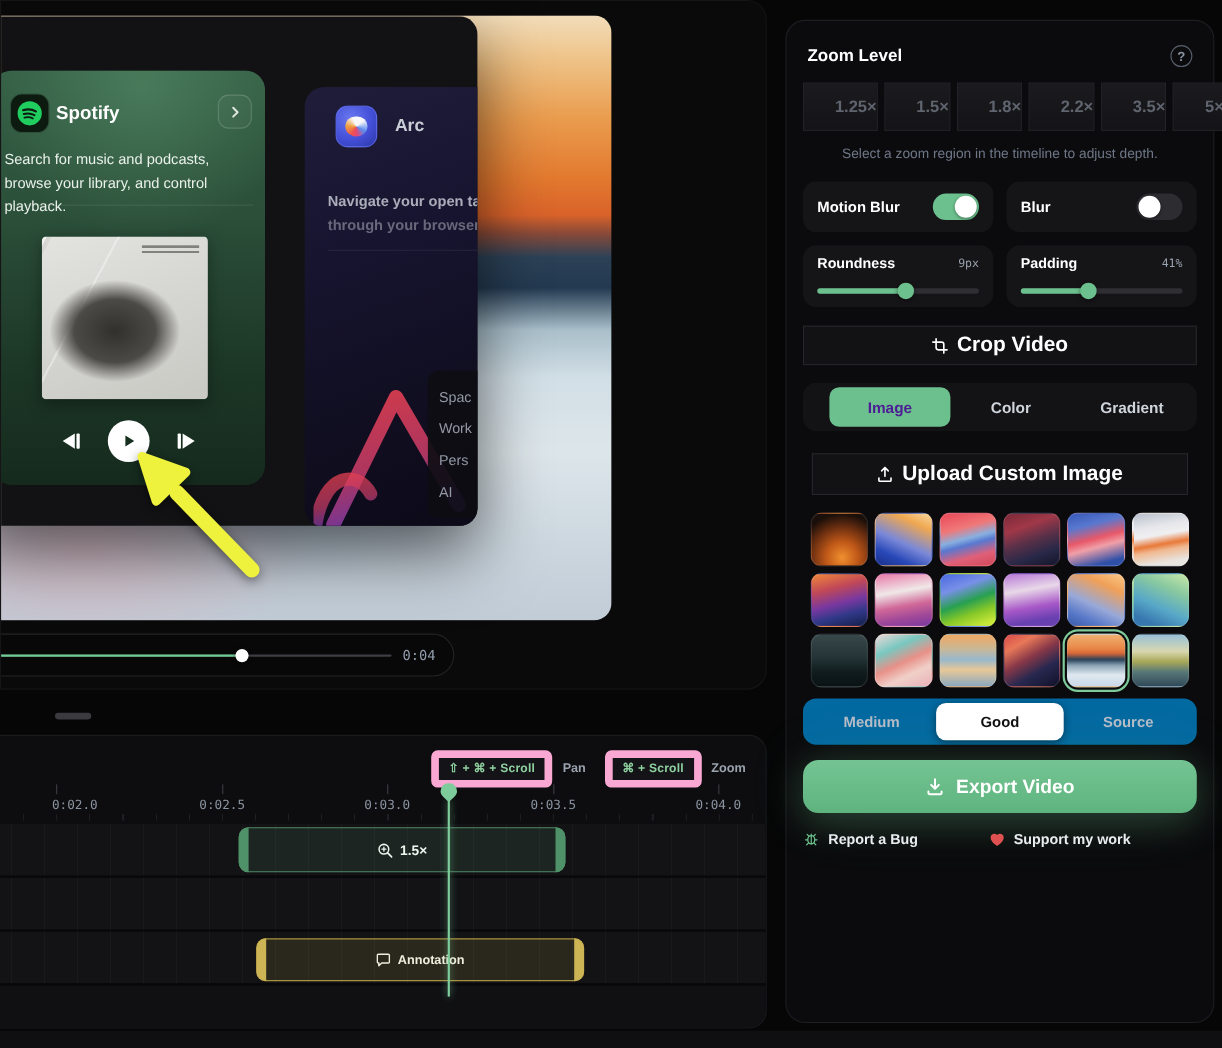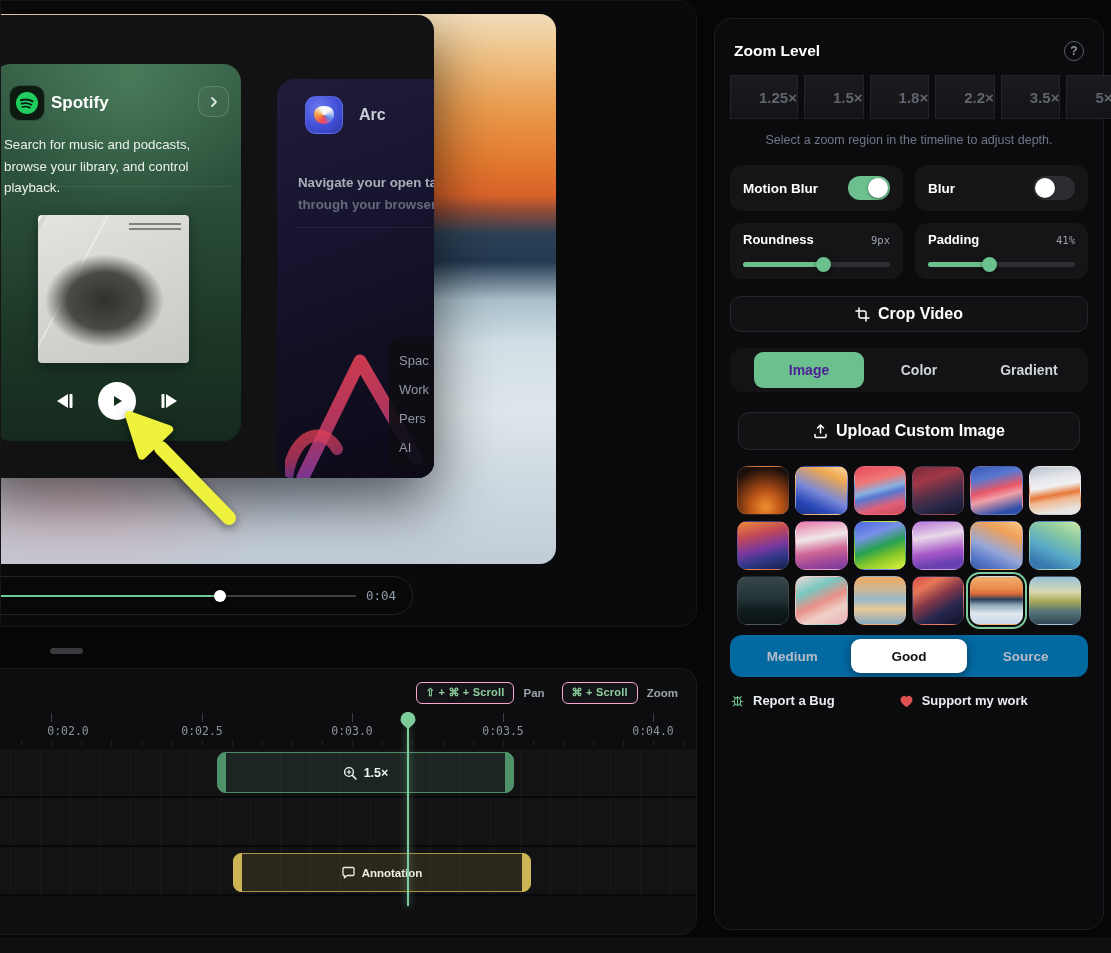--- a/index.html
+++ b/index.html
@@ -53,21 +53,21 @@
   #progress-fill { position:absolute; left:0; top:5px; height:2.5px; border-radius:2px; background:#6ecb94; }
   #progress-rest { position:absolute; left:0; right:0; top:5px; height:2px; border-radius:2px; background:#3e3e44; }
   #progress-knob { position:absolute; top:0; width:12px; height:12px; border-radius:50%; background:#fff; box-shadow:0 1px 4px rgba(0,0,0,.5); }
   #progress-time { color:#929cab; font-size:12.5px; }
 
   #drag-handle { left:50px; top:648px; width:33px; height:6px; border-radius:4px; background:#3a3a3f; }
 
   
   #timeline-panel { left:-20px; top:668px; width:717px; height:267px; background:#0d0d0f; border:1px solid #1b1b1e; border-radius:16px; overflow:hidden; }
   #shortcuts { top:13px; right:18px; display:flex; align-items:center; gap:9px; }
-  .kbd-badge { background:#141418; border:1px solid #f9a8d4; border-radius:6px; padding:3px 9px 4px; color:#8ecf9e; font-size:11px; font-weight:700; letter-spacing:.2px; }
+  .kbd-badge { background:#141418; border:7px solid #f9a8d4; border-radius:6px; padding:3px 9px 4px; color:#8ecf9e; font-size:11px; font-weight:700; letter-spacing:.2px; }
   .kbd-label { color:#9aa2ad; font-size:11.5px; font-weight:600; }
   .ruler-tick { top:44px; width:1px; height:9px; background:#3c3c42; }
   .ruler-label { top:55px; transform:translateX(-50%); color:#8a93a0; font-size:11.5px; }
   #minor-ticks { top:71px; left:0; width:717px; height:6px;
       background:repeating-linear-gradient(90deg, #232328 0 1px, transparent 1px 30.1px); background-position:10px 0; opacity:.8; }
   .track-row { left:0; width:717px; height:47px; background:#131315;
       background-image:repeating-linear-gradient(90deg, transparent 0 29px, #1a1a1d 29px 30px); }
   .track-sep { left:0; width:717px; height:2px; background:#08080a; }
   #track-bottom { left:0; top:225px; width:717px; height:42px; background:#101013; border-top:2px solid #08080a; }
 
@@ -104,21 +104,21 @@
   #slider-grid { margin-top:12px; display:grid; grid-template-columns:1fr 1fr; gap:12px; }
   .slider-card { height:56px; background:#151518; border-radius:12px; padding:9px 13px 0; }
   .slider-head { display:flex; align-items:center; justify-content:space-between; }
   .slider-name { color:#fff; font-size:13px; font-weight:700; }
   .slider-value { color:#98a1ad; font-size:10.5px; }
   .slider-track { position:relative; margin-top:10px; height:15px; }
   .slider-rail { position:absolute; left:0; right:0; top:5px; height:5px; border-radius:3px; background:#2e2e33; }
   .slider-fill { position:absolute; left:0; top:5px; height:5px; border-radius:3px; background:#6cc08d; }
   .slider-knob { position:absolute; top:0; width:15px; height:15px; border-radius:50%; background:#6cc08d; box-shadow:0 1px 4px rgba(0,0,0,.5); }
 
-  .wide-btn { margin-top:17px; height:36px; border:1px solid #27272b; background:#121215; border-radius:11px; display:flex; align-items:center; justify-content:center; gap:8px; color:#fff; font-size:16px; font-weight:600; }
+  .wide-btn { margin-top:17px; height:36px; border:1px solid #27272b; background:#121215; border-radius:0; display:flex; align-items:center; justify-content:center; gap:8px; color:#fff; font-size:19px; font-weight:600; }
 
   #bg-tabs { margin-top:16px; height:44px; background:#131316; border-radius:12px; padding:4px; display:flex; }
   .bg-tab { flex:1; display:flex; align-items:center; justify-content:center; border-radius:9px; color:#d0d5dc; font-size:14px; font-weight:600; }
   .bg-tab.selected { background:#6cc08d; color:#4c1d95; font-weight:700;margin-left:20px; }
 
   #upload-btn { margin:20px 8px 0; height:38px; font-weight:700; }
 
   #wallpaper-grid { margin:16px 7px 0; display:grid; grid-template-columns:repeat(6,1fr); gap:6px; }
   .wp { height:49px; border-radius:10px; border:1px solid rgba(255,255,255,.10); }
   .wp.selected { box-shadow:0 0 0 2px #0b0b0d, 0 0 0 4px #7ecb9b; }
@@ -383,20 +383,27 @@
       <div class="wp selected" style="background: linear-gradient(rgb(240, 176, 112) 0%, rgb(232, 136, 72) 26%, rgb(216, 104, 56) 36%, rgb(40, 64, 88) 48%, rgb(144, 168, 184) 60%, rgb(224, 232, 240) 78%, rgb(200, 216, 232) 100%);"></div>
       <div class="wp" style="background: linear-gradient(rgb(152, 192, 216) 0%, rgb(216, 216, 176) 32%, rgb(168, 168, 88) 52%, rgb(88, 120, 120) 72%, rgb(48, 72, 88) 100%);"></div>
     </div>
 
     <div id="quality-seg">
       <div class="quality-opt">Medium</div>
       <div class="quality-opt selected">Good</div>
       <div class="quality-opt">Source</div>
     </div>
 
+    <div id="export-btn">
+      <svg width="18" height="18" viewBox="0 0 18 18">
+        <path d="M9 2.5v8M5.5 7.5L9 11l3.5-3.5" stroke="#fff" stroke-width="1.8" fill="none" stroke-linecap="round" stroke-linejoin="round"></path>
+        <path d="M3 13.5v1.5a1 1 0 0 0 1 1h10a1 1 0 0 0 1-1v-1.5" stroke="#fff" stroke-width="1.8" fill="none" stroke-linecap="round"></path>
+      </svg>
+      <span>Export Video</span>
+    </div>
 
     <div id="panel-footer">
       <div class="footer-item">
         <svg width="15" height="15" viewBox="0 0 16 16">
           <ellipse cx="8" cy="9" rx="3.4" ry="4" fill="none" stroke="#6cc08d" stroke-width="1.3"></ellipse>
           <path d="M8 5V3.4M5.8 5.6L4 3.8M10.2 5.6L12 3.8M4.6 9H2.4M13.6 9h-2.2M5.4 12l-1.8 1.8M10.6 12l1.8 1.8M8 5v8" stroke="#6cc08d" stroke-width="1.2" stroke-linecap="round"></path>
         </svg>
         <span>Report a Bug</span>
       </div>
       <div class="footer-item">

